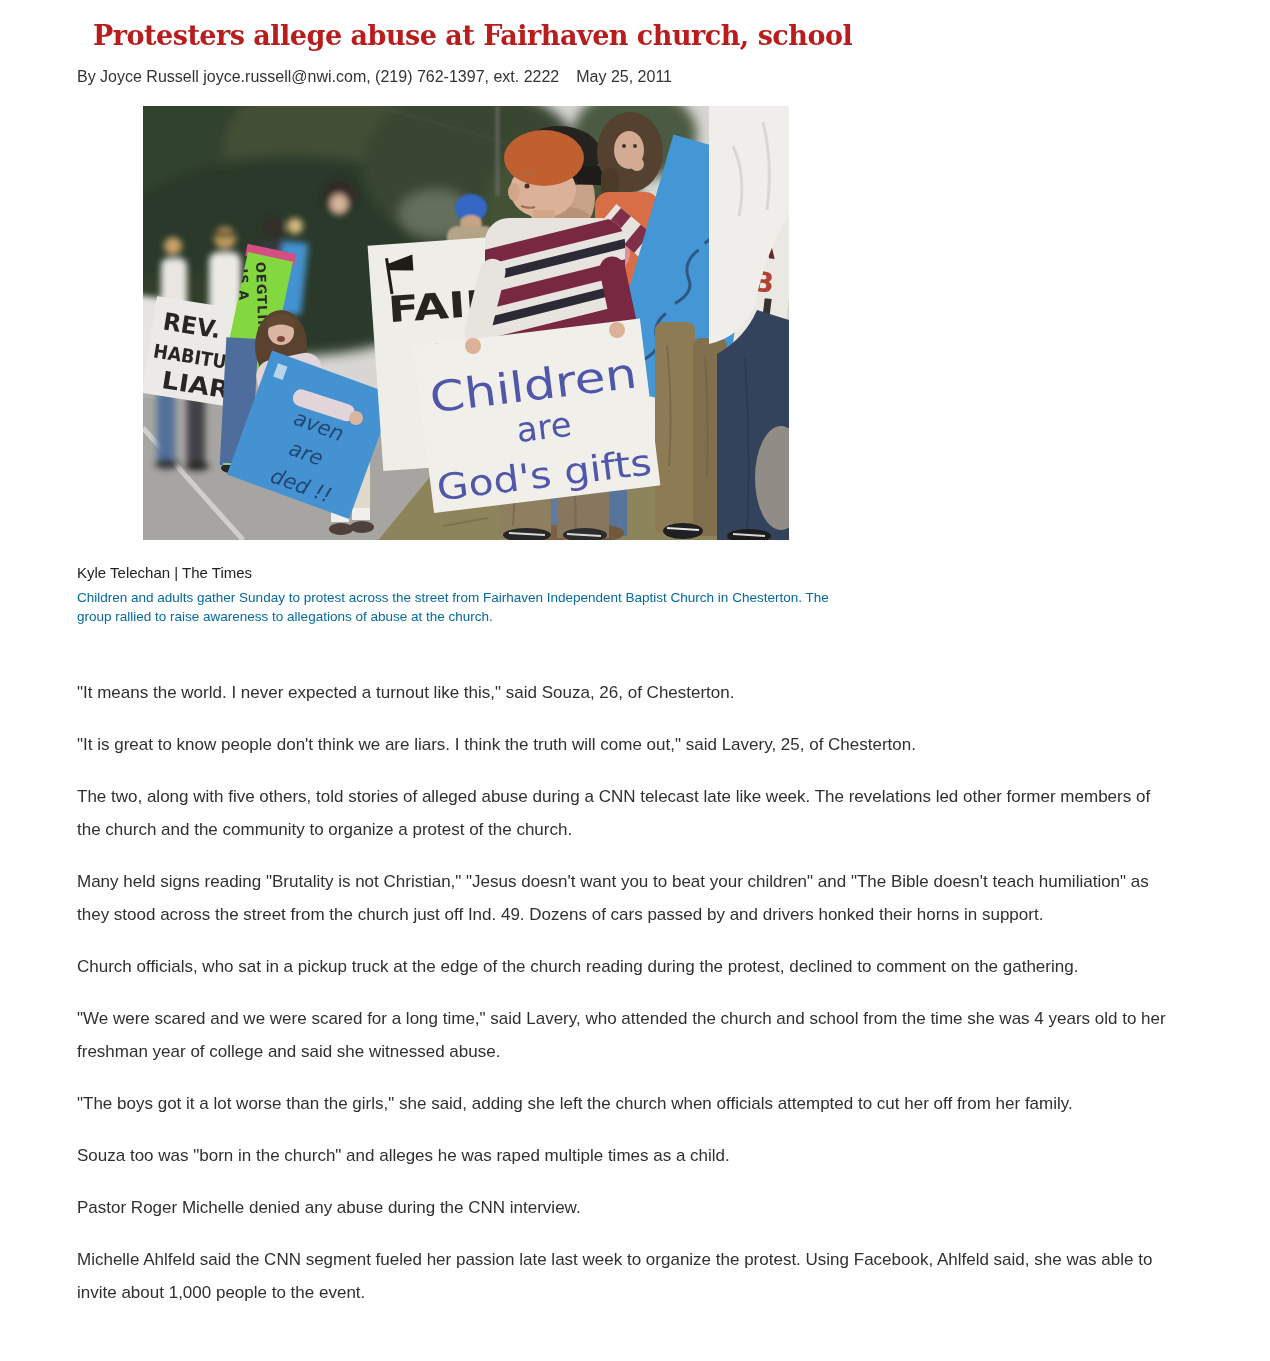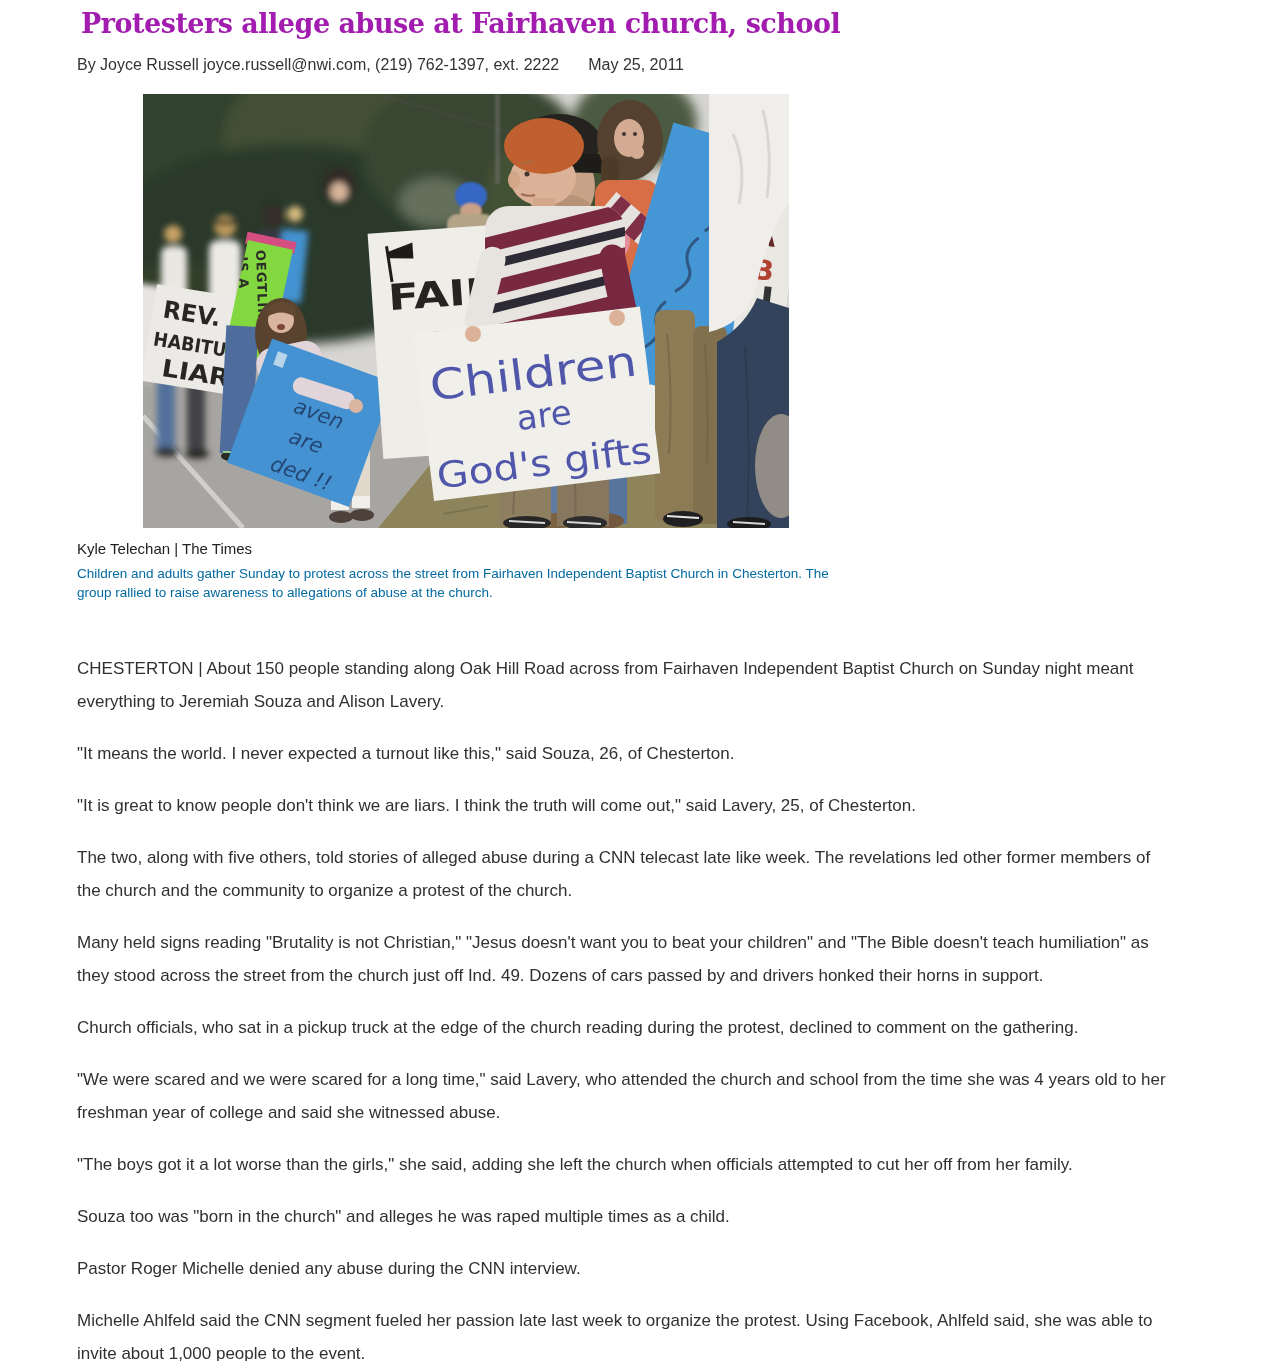--- a/index.html
+++ b/index.html
@@ -12,41 +12,40 @@
   .article {
     width: 1120px;
     margin-left: 77px;
     padding-top: 4px;
   }
   .headline {
     font-family: "DejaVu Serif", "Liberation Serif", serif;
     font-weight: 700;
     font-size: 27px;
     line-height: 31px;
-    color: #a21caf;
-    margin: 4px;
+    color: #b91c1c;
+    margin: 16px;
     letter-spacing: -0.5px;
   }
   .byline-row {
     margin-top: 16px;
     font-size: 16px;
     line-height: 19px;
     color: #333333;
     display: flex;
     align-items: baseline;
-    gap: 12px;
   }
   .byline-row .date { margin-left: 17px; }
   .photo-figure {
     margin: 20px 0 0 66px;
     width: 646px; height: 434px;
     line-height: 0;
   }
   .photo-credit {
-    margin-top: 11px;
+    margin-top: 23px;
     font-size: 15px;
     line-height: 20px;
     color: #222222;
   }
   .photo-caption {
     margin-top: 5px;
     width: 780px;
     font-size: 13.5px;
     line-height: 19px;
     color: #0369a1;
@@ -326,21 +325,20 @@
 
         <rect x="0" y="0" width="646" height="434" fill="#c8c8c4" opacity="0.05"></rect>
       </g>
     </svg>
   </figure>
 
   <div class="photo-credit">Kyle Telechan | The Times</div>
   <div class="photo-caption">Children and adults gather Sunday to protest across the street from Fairhaven Independent Baptist Church in Chesterton. The group rallied to raise awareness to allegations of abuse at the church.</div>
 
   <div class="body-text">
-    <p>CHESTERTON | About 150 people standing along Oak Hill Road across from Fairhaven Independent Baptist Church on Sunday night meant everything to Jeremiah Souza and Alison Lavery.</p>
     <p>"It means the world. I never expected a turnout like this," said Souza, 26, of Chesterton.</p>
     <p>"It is great to know people don't think we are liars. I think the truth will come out," said Lavery, 25, of Chesterton.</p>
     <p>The two, along with five others, told stories of alleged abuse during a CNN telecast late like week. The revelations led other former members of the church and the community to organize a protest of the church.</p>
     <p>Many held signs reading "Brutality is not Christian," "Jesus doesn't want you to beat your children" and "The Bible doesn't teach humiliation" as they stood across the street from the church just off Ind. 49. Dozens of cars passed by and drivers honked their horns in support.</p>
     <p>Church officials, who sat in a pickup truck at the edge of the church reading during the protest, declined to comment on the gathering.</p>
     <p>"We were scared and we were scared for a long time," said Lavery, who attended the church and school from the time she was 4 years old to her freshman year of college and said she witnessed abuse.</p>
     <p>"The boys got it a lot worse than the girls," she said, adding she left the church when officials attempted to cut her off from her family.</p>
     <p>Souza too was "born in the church" and alleges he was raped multiple times as a child.</p>
     <p>Pastor Roger Michelle denied any abuse during the CNN interview.</p>
     <p>Michelle Ahlfeld said the CNN segment fueled her passion late last week to organize the protest. Using Facebook, Ahlfeld said, she was able to invite about 1,000 people to the event.</p>

